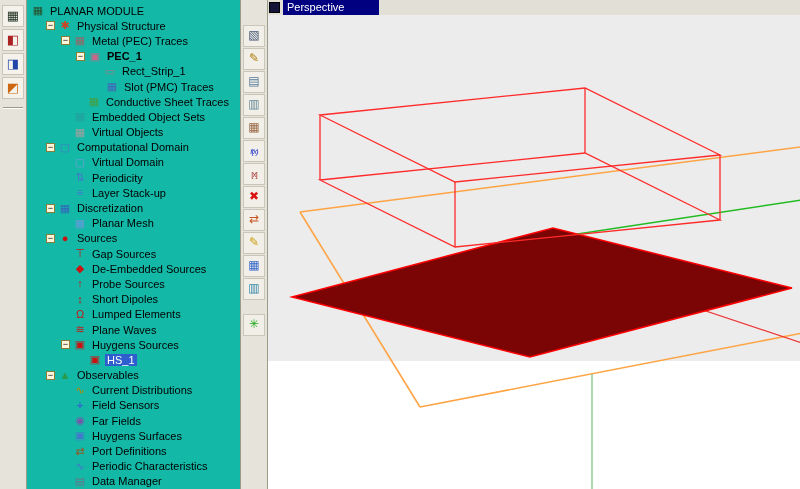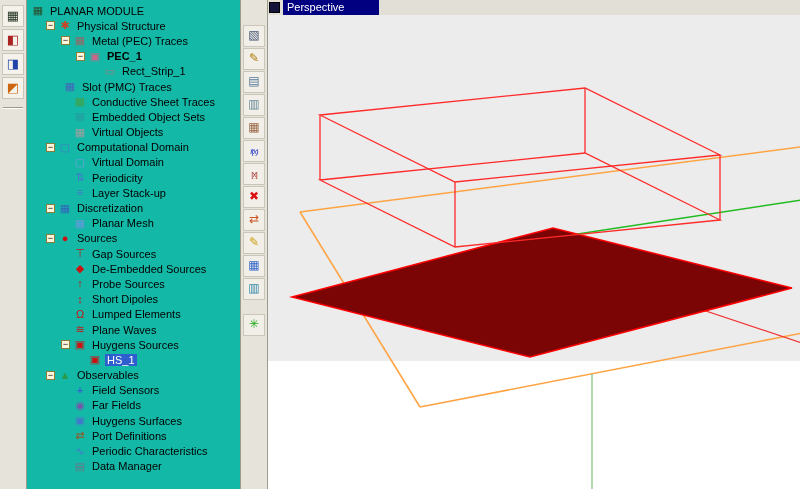--- a/index.html
+++ b/index.html
@@ -132,26 +132,26 @@
         <div class="tree-row bold" style="padding-left: 49px;">
           <span class="expander">−</span>
           <span class="ti" data-icon="pec-group-icon"></span>
           <span class="lbl">PEC_1</span>
         </div>
         <div class="tree-row" style="padding-left: 64px;">
           <span class="expander hidden">−</span>
           <span class="ti" data-icon="rect-strip-icon"></span>
           <span class="lbl">Rect_Strip_1</span>
         </div>
-        <div class="tree-row" style="padding-left: 24px;">
+        <div class="tree-row" style="padding-left: 18px; margin-left: 48px;">
           <span class="expander hidden">−</span>
           <span class="ti" data-icon="slot-pmc-traces-icon"></span>
           <span class="lbl">Slot (PMC) Traces</span>
         </div>
-        <div class="tree-row" style="padding-left: 34px;">
+        <div class="tree-row" style="padding-left: 48px;">
           <span class="expander hidden">−</span>
           <span class="ti" data-icon="conductive-sheet-icon"></span>
           <span class="lbl">Conductive Sheet Traces</span>
         </div>
         <div class="tree-row" style="padding-left: 34px;">
           <span class="expander hidden">−</span>
           <span class="ti" data-icon="embedded-objects-icon"></span>
           <span class="lbl">Embedded Object Sets</span>
         </div>
         <div class="tree-row" style="padding-left: 34px;">
@@ -231,20 +231,25 @@
         </div>
         <div class="tree-row sel" style="padding-left: 49px;">
           <span class="expander hidden">−</span>
           <span class="ti" data-icon="huygens-source-icon"></span>
           <span class="lbl">HS_1</span>
         </div>
         <div class="tree-row" style="padding-left: 19px;">
           <span class="expander">−</span>
           <span class="ti" data-icon="observables-icon"></span>
           <span class="lbl">Observables</span>
+        </div>
+        <div class="tree-row" style="padding-left: 34px;">
+          <span class="expander hidden">−</span>
+          <span class="ti" data-icon="current-distributions-icon"></span>
+          <span class="lbl">Current Distributions</span>
         </div>
         <div class="tree-row" style="padding-left: 34px;">
           <span class="expander hidden">−</span>
           <span class="ti" data-icon="field-sensors-icon"></span>
           <span class="lbl">Field Sensors</span>
         </div>
         <div class="tree-row" style="padding-left: 34px;">
           <span class="expander hidden">−</span>
           <span class="ti" data-icon="far-fields-icon"></span>
           <span class="lbl">Far Fields</span>

